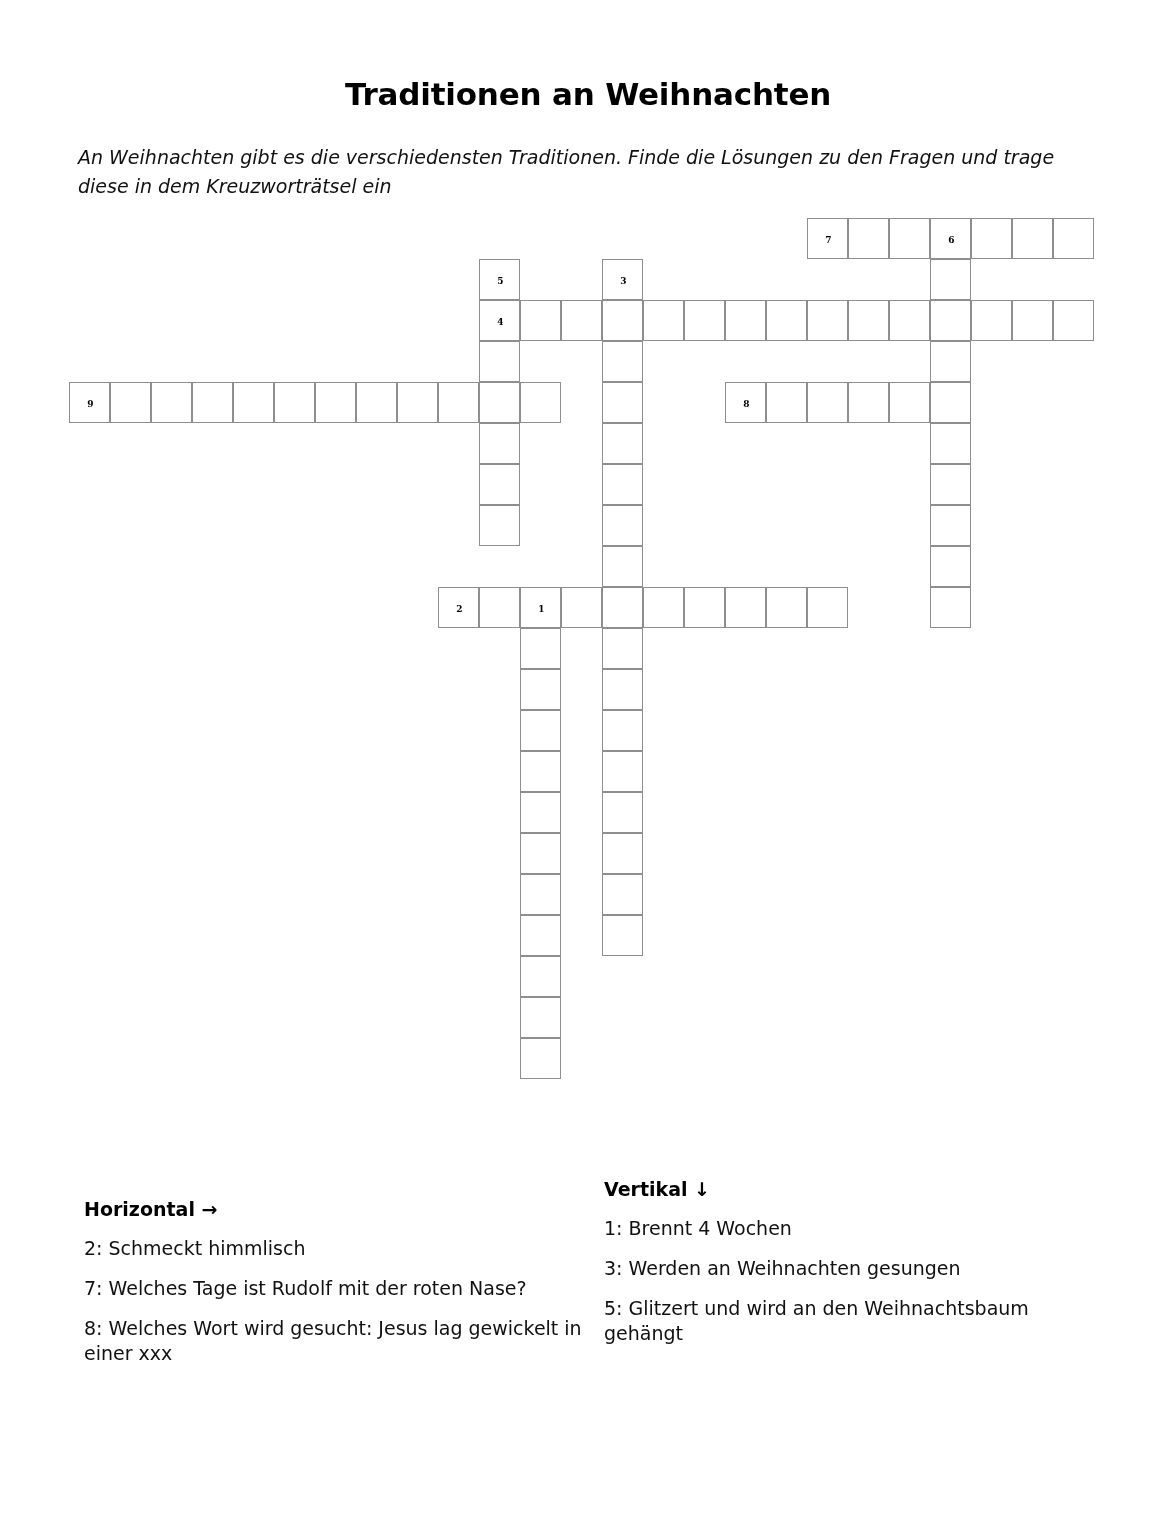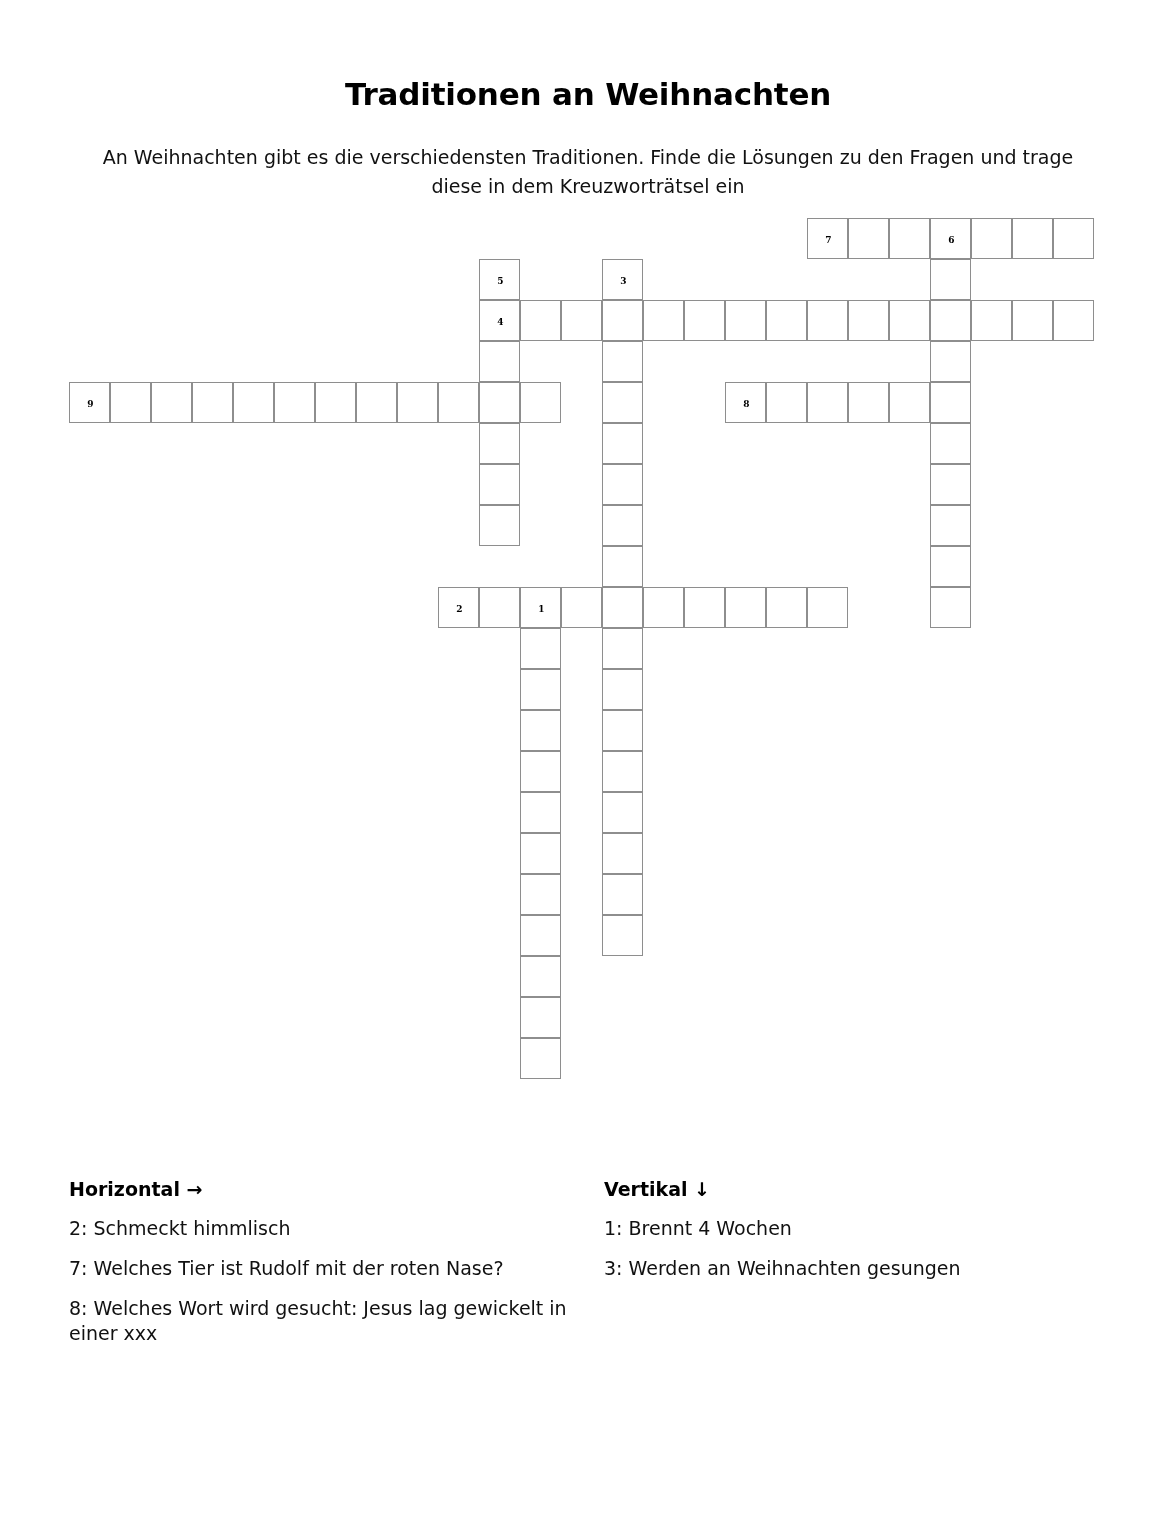--- a/index.html
+++ b/index.html
@@ -15,23 +15,23 @@
 
   .title{
     position:absolute;left:0;top:76px;width:1176px;
     text-align:center;
     font-size:31px;font-weight:bold;
     letter-spacing:-0.2px;
     color:#000;
   }
   .subtitle{
     position:absolute;left:78px;top:143px;width:1020px;
-    text-align:center;
     font-size:19px;font-weight:normal;line-height:29px;
     color:#111;
+    font-style:italic;
   }
 
   
   .grid{
     position:absolute;left:0;top:0;width:1176px;height:1130px;
   }
   .cell{
     position:absolute;
     width:41px;height:41px;
     box-sizing:border-box;
@@ -47,21 +47,21 @@
     color:#000;
     font-family:"DejaVu Serif", serif;
     font-weight:bold;
   }
 
   
   .clues{position:absolute;left:0;top:1178px;width:1176px;}
   .clue-col{
     position:absolute;top:0;
   }
-  .clue-col.left{left:69px;width:520px;}
+  .clue-col.left{left:84px;width:520px;margin-top:20px;}
   .clue-col.right{left:604px;width:500px;}
   .clue-head{
     font-size:19px;font-weight:bold;color:#000;
     margin:0 0 16px 0;
   }
   .clue-item{
     font-size:19px;line-height:25px;color:#111;
     margin:0 0 15px 0;
   }
 </style>
@@ -179,23 +179,24 @@
       <div class="cell" style="left: 602px; top: 915px;"></div>
       <div class="cell" style="left: 520px; top: 956px;"></div>
       <div class="cell" style="left: 520px; top: 997px;"></div>
       <div class="cell" style="left: 520px; top: 1038px;"></div>
     </div>
 
   <div class="clues">
     <div class="clue-col left">
       <div class="clue-head">Horizontal →</div>
       <div class="clue-item">2: Schmeckt himmlisch</div>
-      <div class="clue-item">7: Welches Tier ist Rudolf mit der roten Nase?</div>
+      <div class="clue-item">7: Welches Tage ist Rudolf mit der roten Nase?</div>
       <div class="clue-item">8: Welches Wort wird gesucht: Jesus lag gewickelt in einer xxx</div>
     </div>
     <div class="clue-col right">
       <div class="clue-head">Vertikal ↓</div>
       <div class="clue-item">1: Brennt 4 Wochen</div>
       <div class="clue-item">3: Werden an Weihnachten gesungen</div>
+      <div class="clue-item">5: Glitzert und wird an den Weihnachtsbaum gehängt</div>
     </div>
   </div>
 
 </div>
 
 </body></html>

